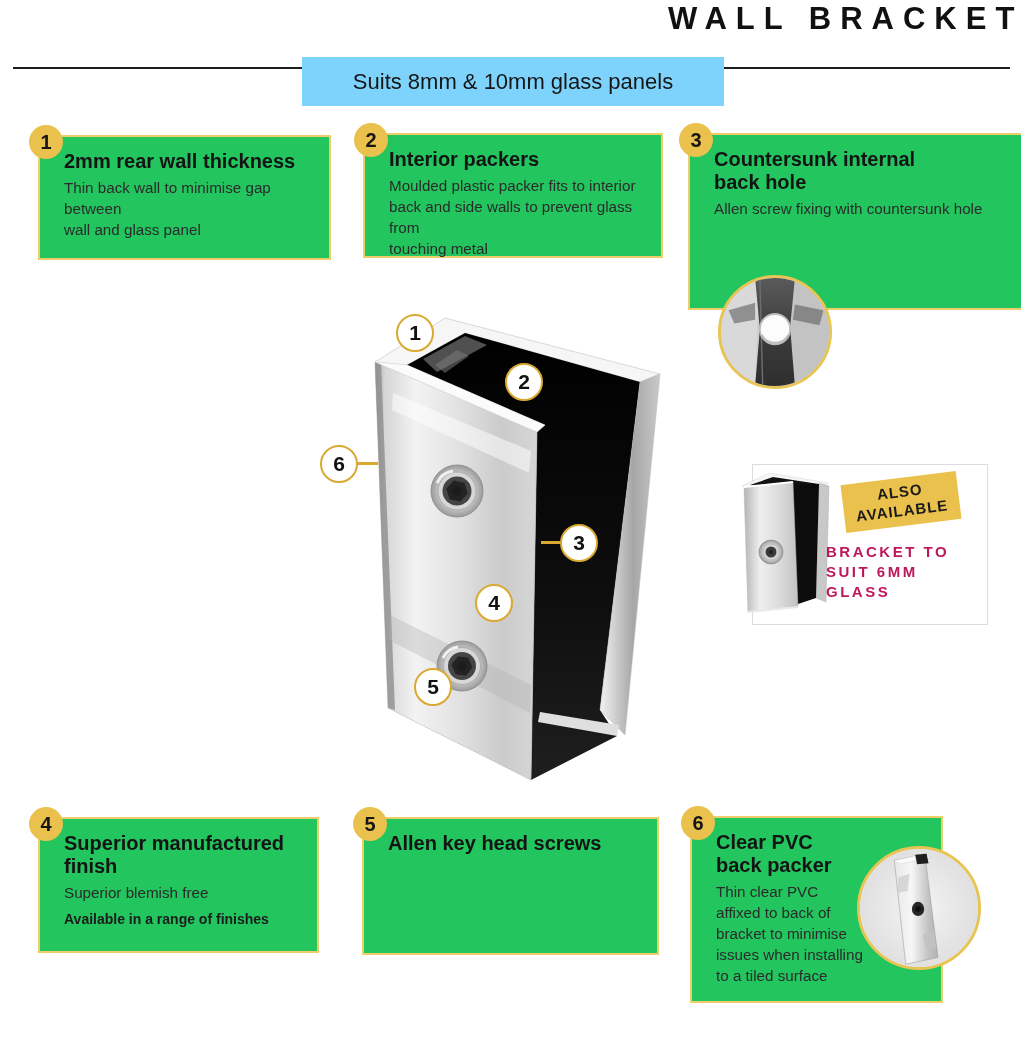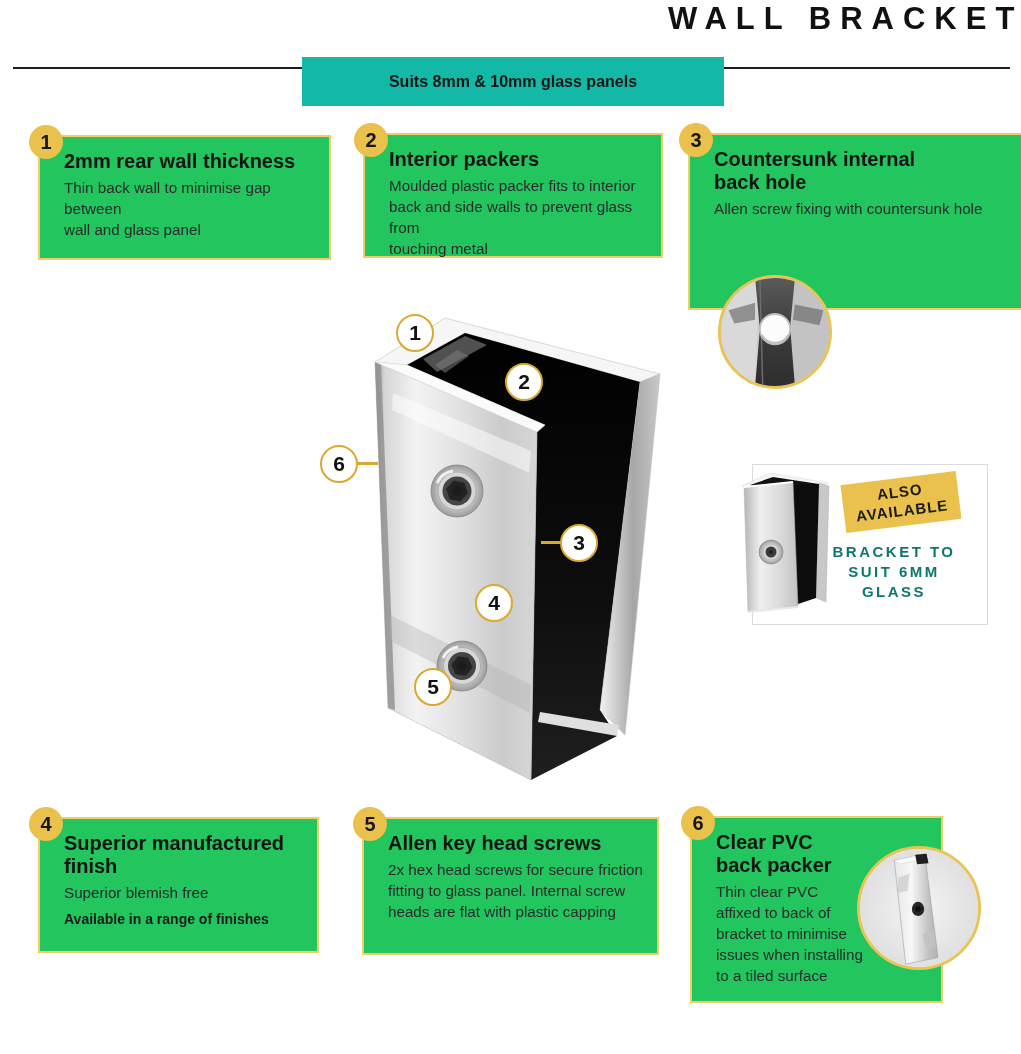--- a/index.html
+++ b/index.html
@@ -7,23 +7,23 @@
     position:relative;width:1021px;height:1054px;background:#fff;overflow:hidden;
     font-family:"Liberation Sans", sans-serif;color:#1d1d1d;
   }
   
   .title{
     position:absolute;top:1px;left:0;width:100%;text-align:right;
     font-size:31px;font-weight:bold;letter-spacing:9px;color:#111;padding-left:32px;
   }
   .rule{position:absolute;top:67px;left:13px;width:997px;height:2px;background:#1d1d1d;}
   .banner{
-    position:absolute;top:57px;left:302px;width:422px;height:49px;background:#14b8a6;
+    position:absolute;top:57px;left:302px;width:422px;height:49px;background:#7dd3fc;
     display:flex;align-items:center;justify-content:center;
-    font-size:16px;font-weight:bold;color:#161616;
+    font-size:22px;font-weight:normal;color:#161616;
   }
   
   .fbox{position:absolute;border:2px solid #EFCD69;background:#22c55e;box-sizing:border-box;}
   .fbox h3{
     margin:13px 0 5px;padding:0 10px 0 24px;font-size:20px;line-height:1.16;
     color:#141414;font-weight:bold;white-space:pre-line;
   }
   .fbox .body{
     margin:0;padding:0 2px 0 24px;font-size:15.2px;line-height:1.38;color:#2b2b2b;
     white-space:pre-line;
@@ -50,22 +50,22 @@
   .cline{position:absolute;height:2.5px;background:#D9A931;z-index:5;}
   
   .also-panel{position:absolute;left:752px;top:464px;width:236px;height:161px;
     border:1px solid #dcdcdc;background:#fff;box-sizing:border-box;}
   .ribbon{
     position:absolute;left:843px;top:478px;width:116px;height:48px;background:#EAC14D;
     transform:rotate(-7deg);display:flex;flex-direction:column;align-items:center;justify-content:center;
     font-size:15px;font-weight:bold;color:#1a1a1a;letter-spacing:1px;line-height:1.25;z-index:3;
   }
   .also-caption{
-    position:absolute;left:826px;top:542px;width:136px;text-align:center;
-    font-size:15px;font-weight:bold;letter-spacing:2.5px;line-height:1.32;color:#0f766e;z-index:3;
+    position:absolute;left:826px;top:542px;width:136px;
+    font-size:15px;font-weight:bold;letter-spacing:2.5px;line-height:1.32;color:#be185d;z-index:3;
   }
   svg{display:block;}
 </style>
 </head>
 <body>
 
 <div class="canvas">
 
   <div class="title">WALL BRACKETS</div>
   <div class="rule"></div>
@@ -227,23 +227,20 @@
   <div class="fbox" style="left:38px;top:817px;width:281px;height:136px;">
     <h3>Superior manufactured
 finish</h3>
     <p class="body">Superior blemish free</p>
     <p class="note-bold">Available in a range of finishes</p>
   </div>
 
   <div class="badge" style="left:353px;top:807px;">5</div>
   <div class="fbox" style="left:362px;top:817px;width:297px;height:138px;">
     <h3>Allen key head screws</h3>
-    <p class="body">2x hex head screws for secure friction
-fitting to glass panel. Internal screw
-heads are flat with plastic capping</p>
   </div>
 
   <div class="badge" style="left:681px;top:806px;">6</div>
   <div class="fbox" style="left:690px;top:816px;width:253px;height:187px;">
     <h3 style="padding-right:95px;">Clear PVC
 back packer</h3>
     <p class="body" style="padding-right:60px;">Thin clear PVC
 affixed to back of
 bracket to minimise
 issues when installing

